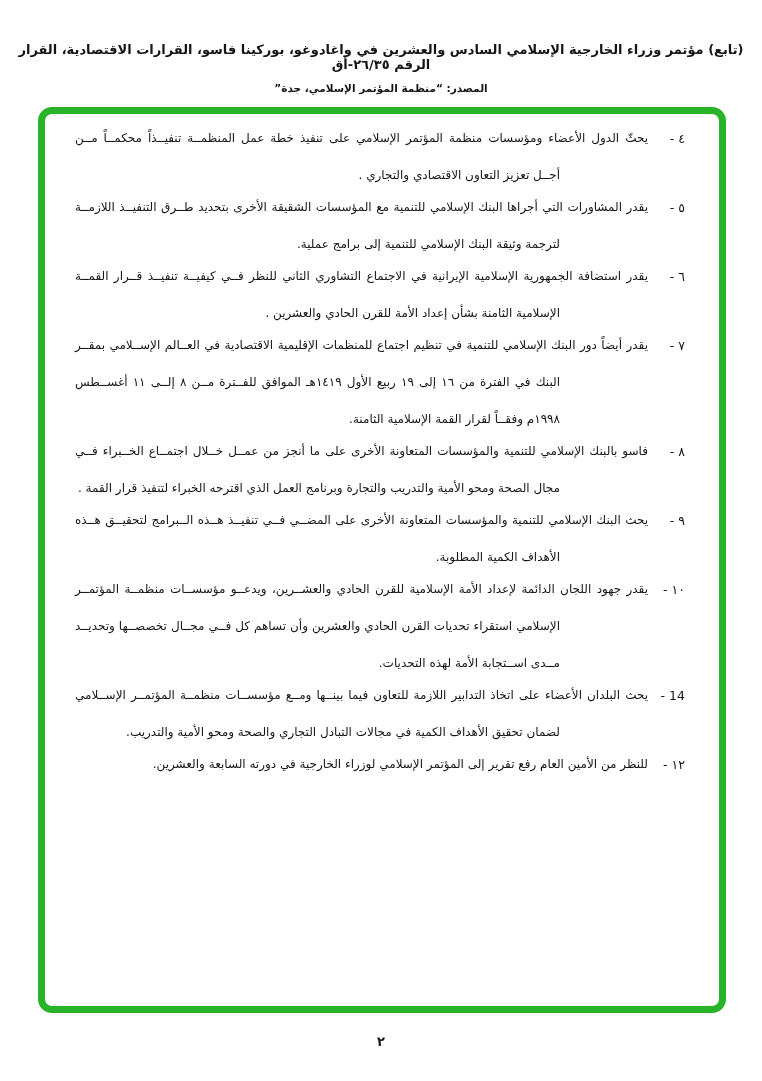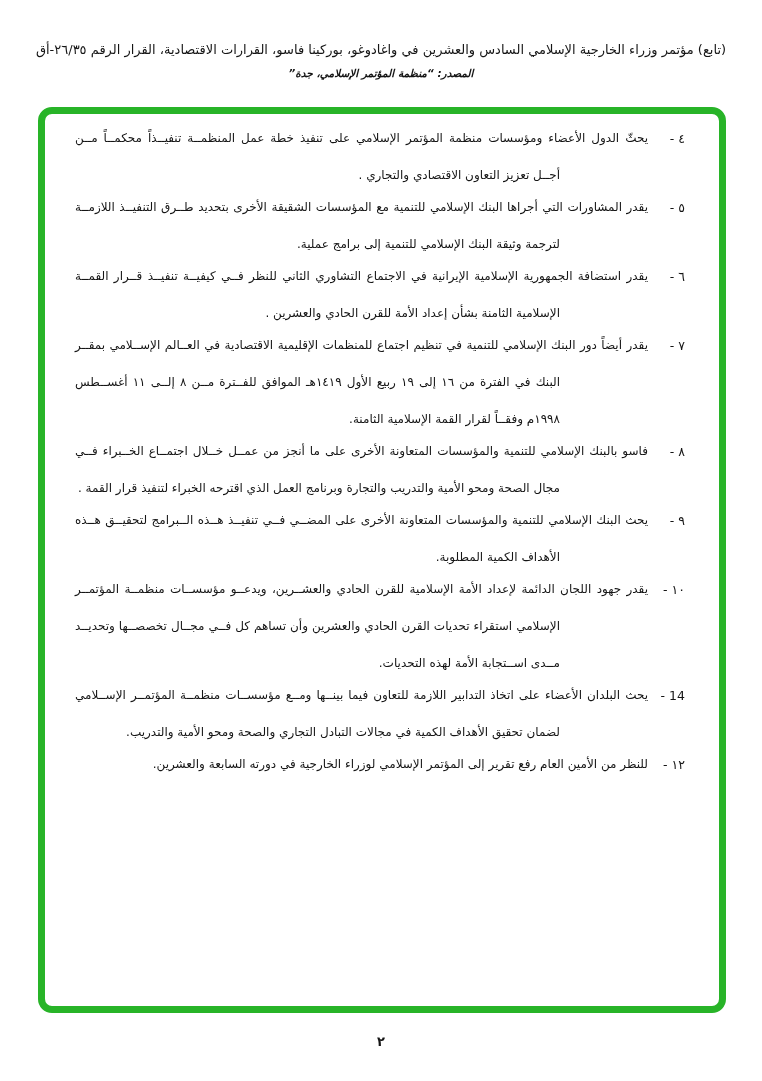--- a/index.html
+++ b/index.html
@@ -8,22 +8,22 @@
     width:762px; height:1081px;
     background:#ffffff;
     font-family:"DejaVu Sans", sans-serif;
     color:#151515;
     overflow:hidden;
   }
   .header {
     position:absolute; top:42px; left:0; right:0;
     text-align:center; direction:rtl;
   }
-  .h-line1 { font-size:13px; font-weight:normal; letter-spacing:0; }
-  .h-line2 { font-size:10.5px; font-weight:bold; margin-top:10px;font-style:italic; }
+  .h-line1 { font-size:13px; font-weight:bold; letter-spacing:0; }
+  .h-line2 { font-size:10.5px; font-weight:bold; margin-top:10px; }
   .border-box {
     position:absolute; left:38px; top:107px;
     width:674px; height:892px;
     border:7px solid #28b428;
     border-radius:14px;
   }
   .items {
     position:absolute; top:6px; right:34px; left:30px;
     direction:rtl;
   }

